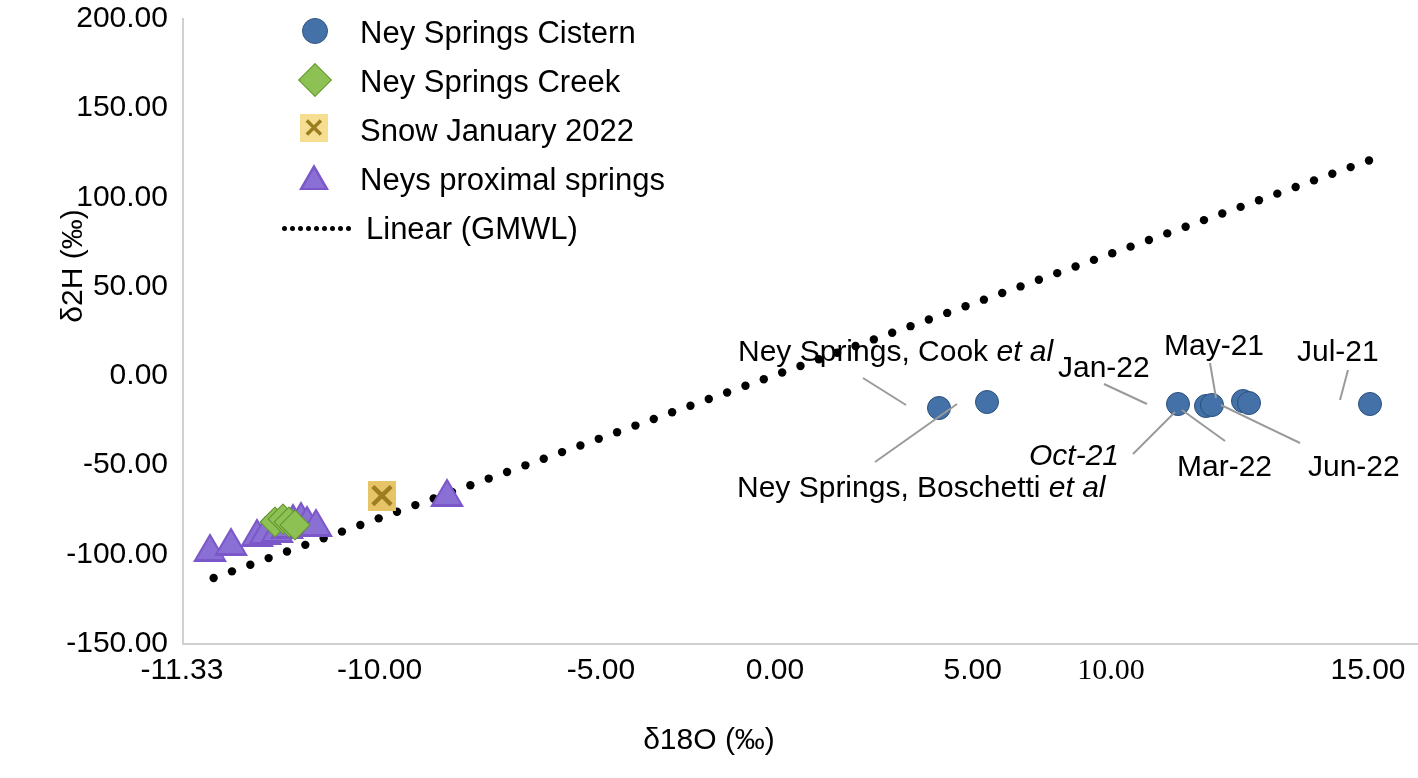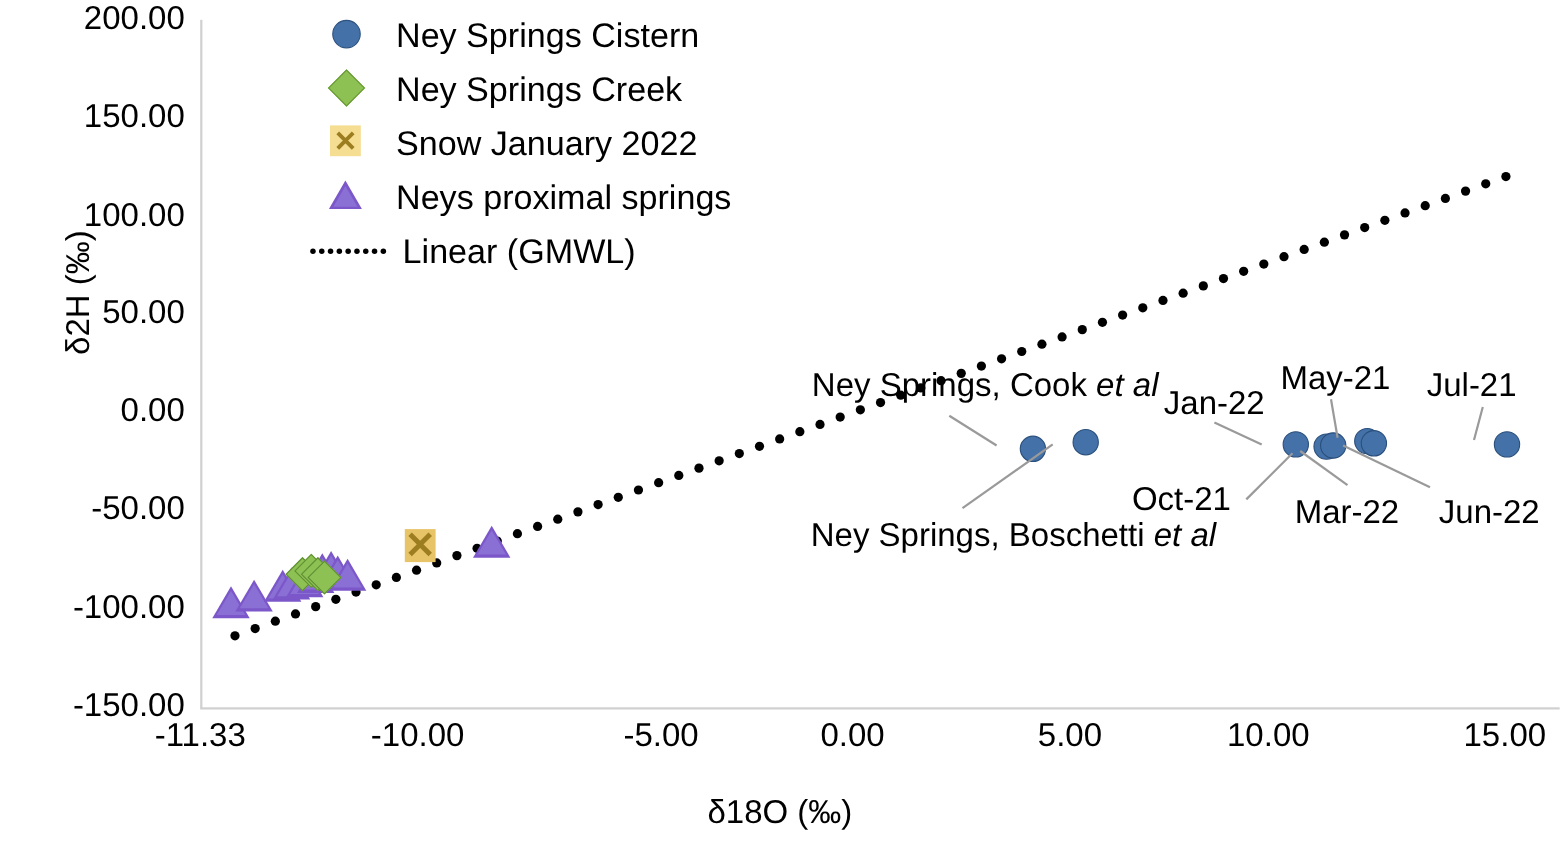--- a/index.html
+++ b/index.html
@@ -99,21 +99,21 @@
       <div class="ytick" style="left: 0px; top: 643px; width: 182px;">
         <span>-150.00</span>
       </div>
     </div>
   <div id="xtick-layer">
       <div class="xtick" style="left: 182px;">-11.33</div>
       <div class="xtick" style="left: 379.667px;">-10.00</div>
       <div class="xtick" style="left: 601px; text-align: center;">-5.00</div>
       <div class="xtick" style="left: 775px;">0.00</div>
       <div class="xtick" style="left: 972.667px;">5.00</div>
-      <div class="xtick" style="left: 1153px;">10.00</div>
+      <div class="xtick" style="left: 1111px; font-family: Liberation Serif, serif;">10.00</div>
       <div class="xtick" style="left: 1368px;">15.00</div>
     </div>
 
   <div id="y-axis-title">δ2H (‰)</div>
   <div id="x-axis-title">δ18O (‰)</div>
 
   <svg id="gmwl" viewBox="0 0 1418 778" preserveAspectRatio="none">
       <circle cx="213.6266666666667" cy="578" r="4.2" fill="#000000"></circle>
       <circle cx="231.96601670087267" cy="571.372916152419" r="4.2" fill="#000000"></circle>
       <circle cx="250.30536673507862" cy="564.7458323048379" r="4.2" fill="#000000"></circle>
@@ -239,21 +239,21 @@
       <polyline points="1225,441 1182,410" stroke="#9a9a9a" stroke-width="2" fill="none"></polyline>
       <polyline points="1300,443 1221,405" stroke="#9a9a9a" stroke-width="2" fill="none"></polyline>
     </svg>
 
   <div id="annot-layer">
       <div class="callout" style="left: 738px; top: 334px;">Ney Springs, Cook <span class="it">et al</span></div>
       <div class="callout" style="left: 700px; top: 470px; margin-left: 37px;">Ney Springs, Boschetti <span class="it">et al</span></div>
       <div class="callout" style="left: 1058px; top: 350px;">Jan-22</div>
       <div class="callout" style="left: 1164px; top: 328px;">May-21</div>
       <div class="callout" style="left: 1297px; top: 334px;">Jul-21</div>
-      <div class="callout" style="left: 1029px; top: 438px;">Oct-21</div>
+      <div class="callout" style="left: 1029px; top: 438px; font-style: italic;">Oct-21</div>
       <div class="callout" style="left: 1177px; top: 449px;">Mar-22</div>
       <div class="callout" style="left: 1308px; top: 449px;">Jun-22</div>
     </div>
 
   <div id="legend">
       <div class="legend-row">
         <div class="legend-mark">
           <div class="m-circle" style="left: 14px; top: 8px; width: 24px; height: 24px;"></div>
         </div>
         <div class="legend-label">Ney Springs Cistern</div>

